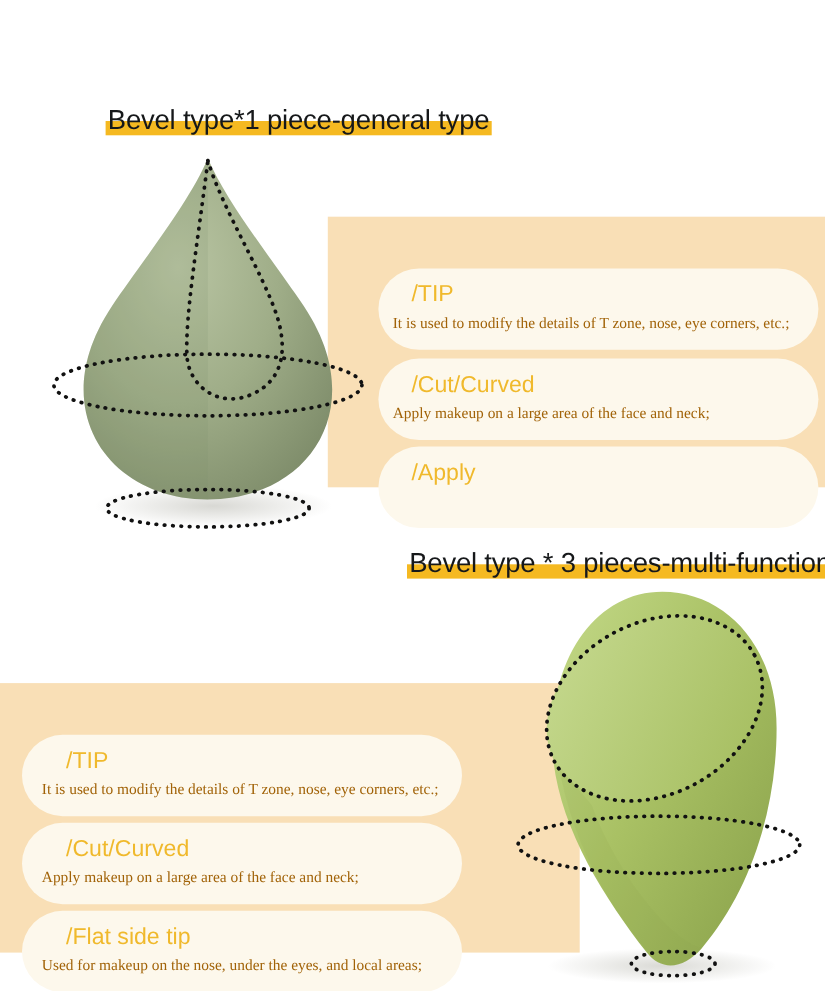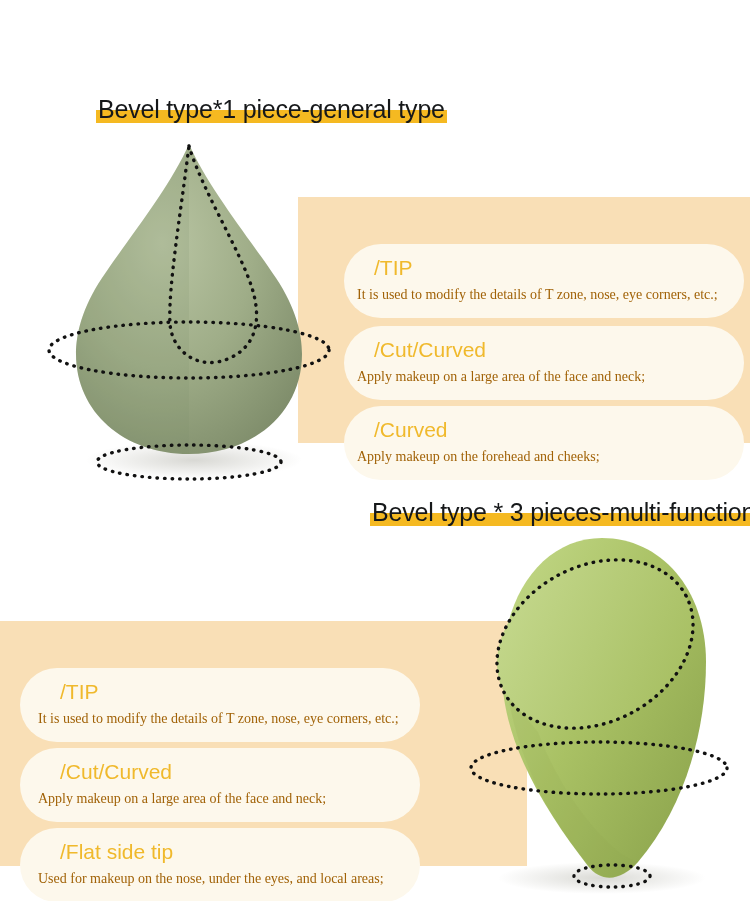--- a/index.html
+++ b/index.html
@@ -168,22 +168,21 @@
   <div class="card-heading">/TIP</div>
   <div class="card-body">It is used to modify the details of T zone, nose, eye corners, etc.;</div>
 </div>
 
 <div class="card top-card" id="card-cut-1">
   <div class="card-heading">/Cut/Curved</div>
   <div class="card-body">Apply makeup on a large area of the face and neck;</div>
 </div>
 
 <div class="card top-card" id="card-bottom-1">
-  <div class="card-heading">/Curved</div>
-  <div class="card-body">Apply makeup on the forehead and cheeks;</div>
+  <div class="card-heading">/Apply</div>
 </div>
 
 <div class="peach-panel" id="panel-bottom"></div>
 
 <div class="title" id="title-two"><span class="hl">Bevel type * 3 pieces-multi-function</span></div>
 
 <div class="sponge-wrap" id="sponge-egg">
   <svg viewBox="0 0 300 365" xmlns="http://www.w3.org/2000/svg">
     <defs>
       <linearGradient id="eggGrad" x1="8%" y1="12%" x2="92%" y2="88%">

